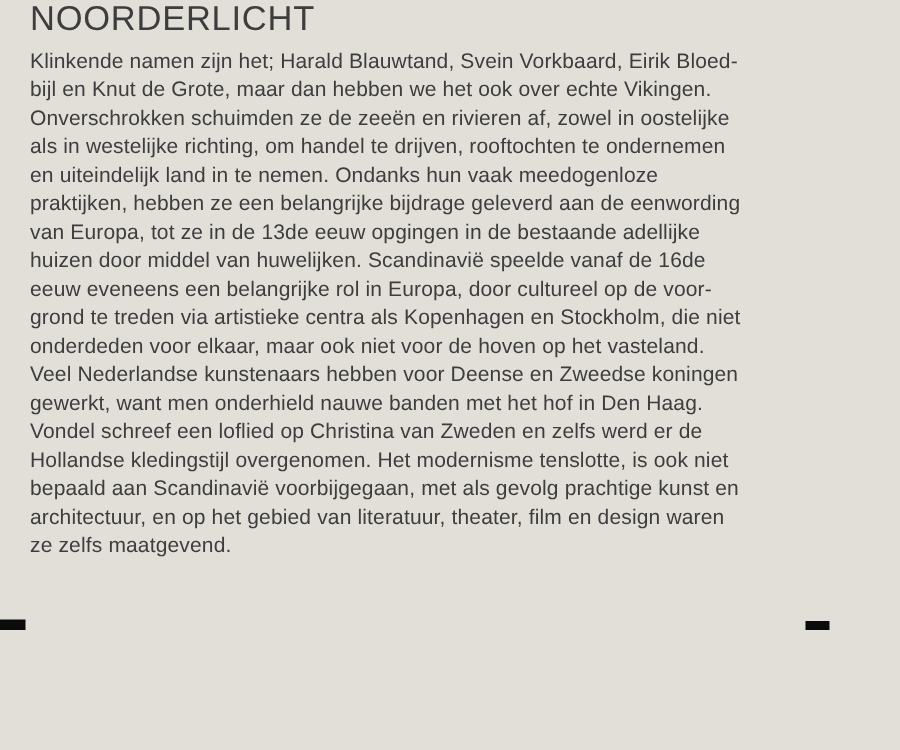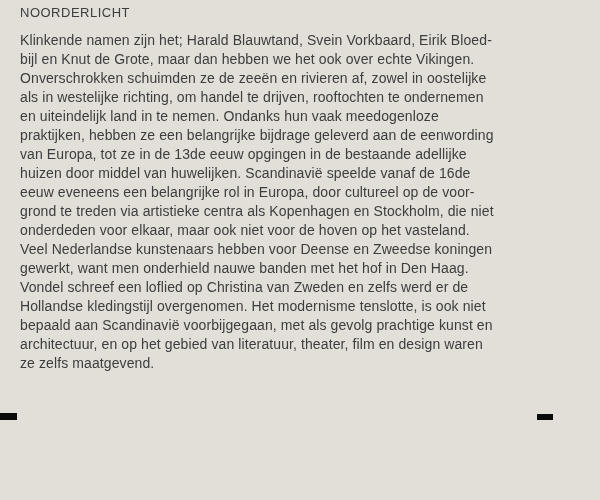--- a/index.html
+++ b/index.html
@@ -21,21 +21,21 @@
   .page {
     position: relative;
     width: 600px;
     height: 500px;
     background: var(--bg);
   }
   .page-title {
     position: absolute;
     left: 20px;
     top: 2px;
-    font-size: 13px;
+    font-size: 23px;
     line-height: 21px;
     font-weight: 400;
     letter-spacing: 0.5px;
     color: var(--text);
   }
   .body-text {
     position: absolute;
     left: 20px;
     top: 31px;
     width: 560px;

